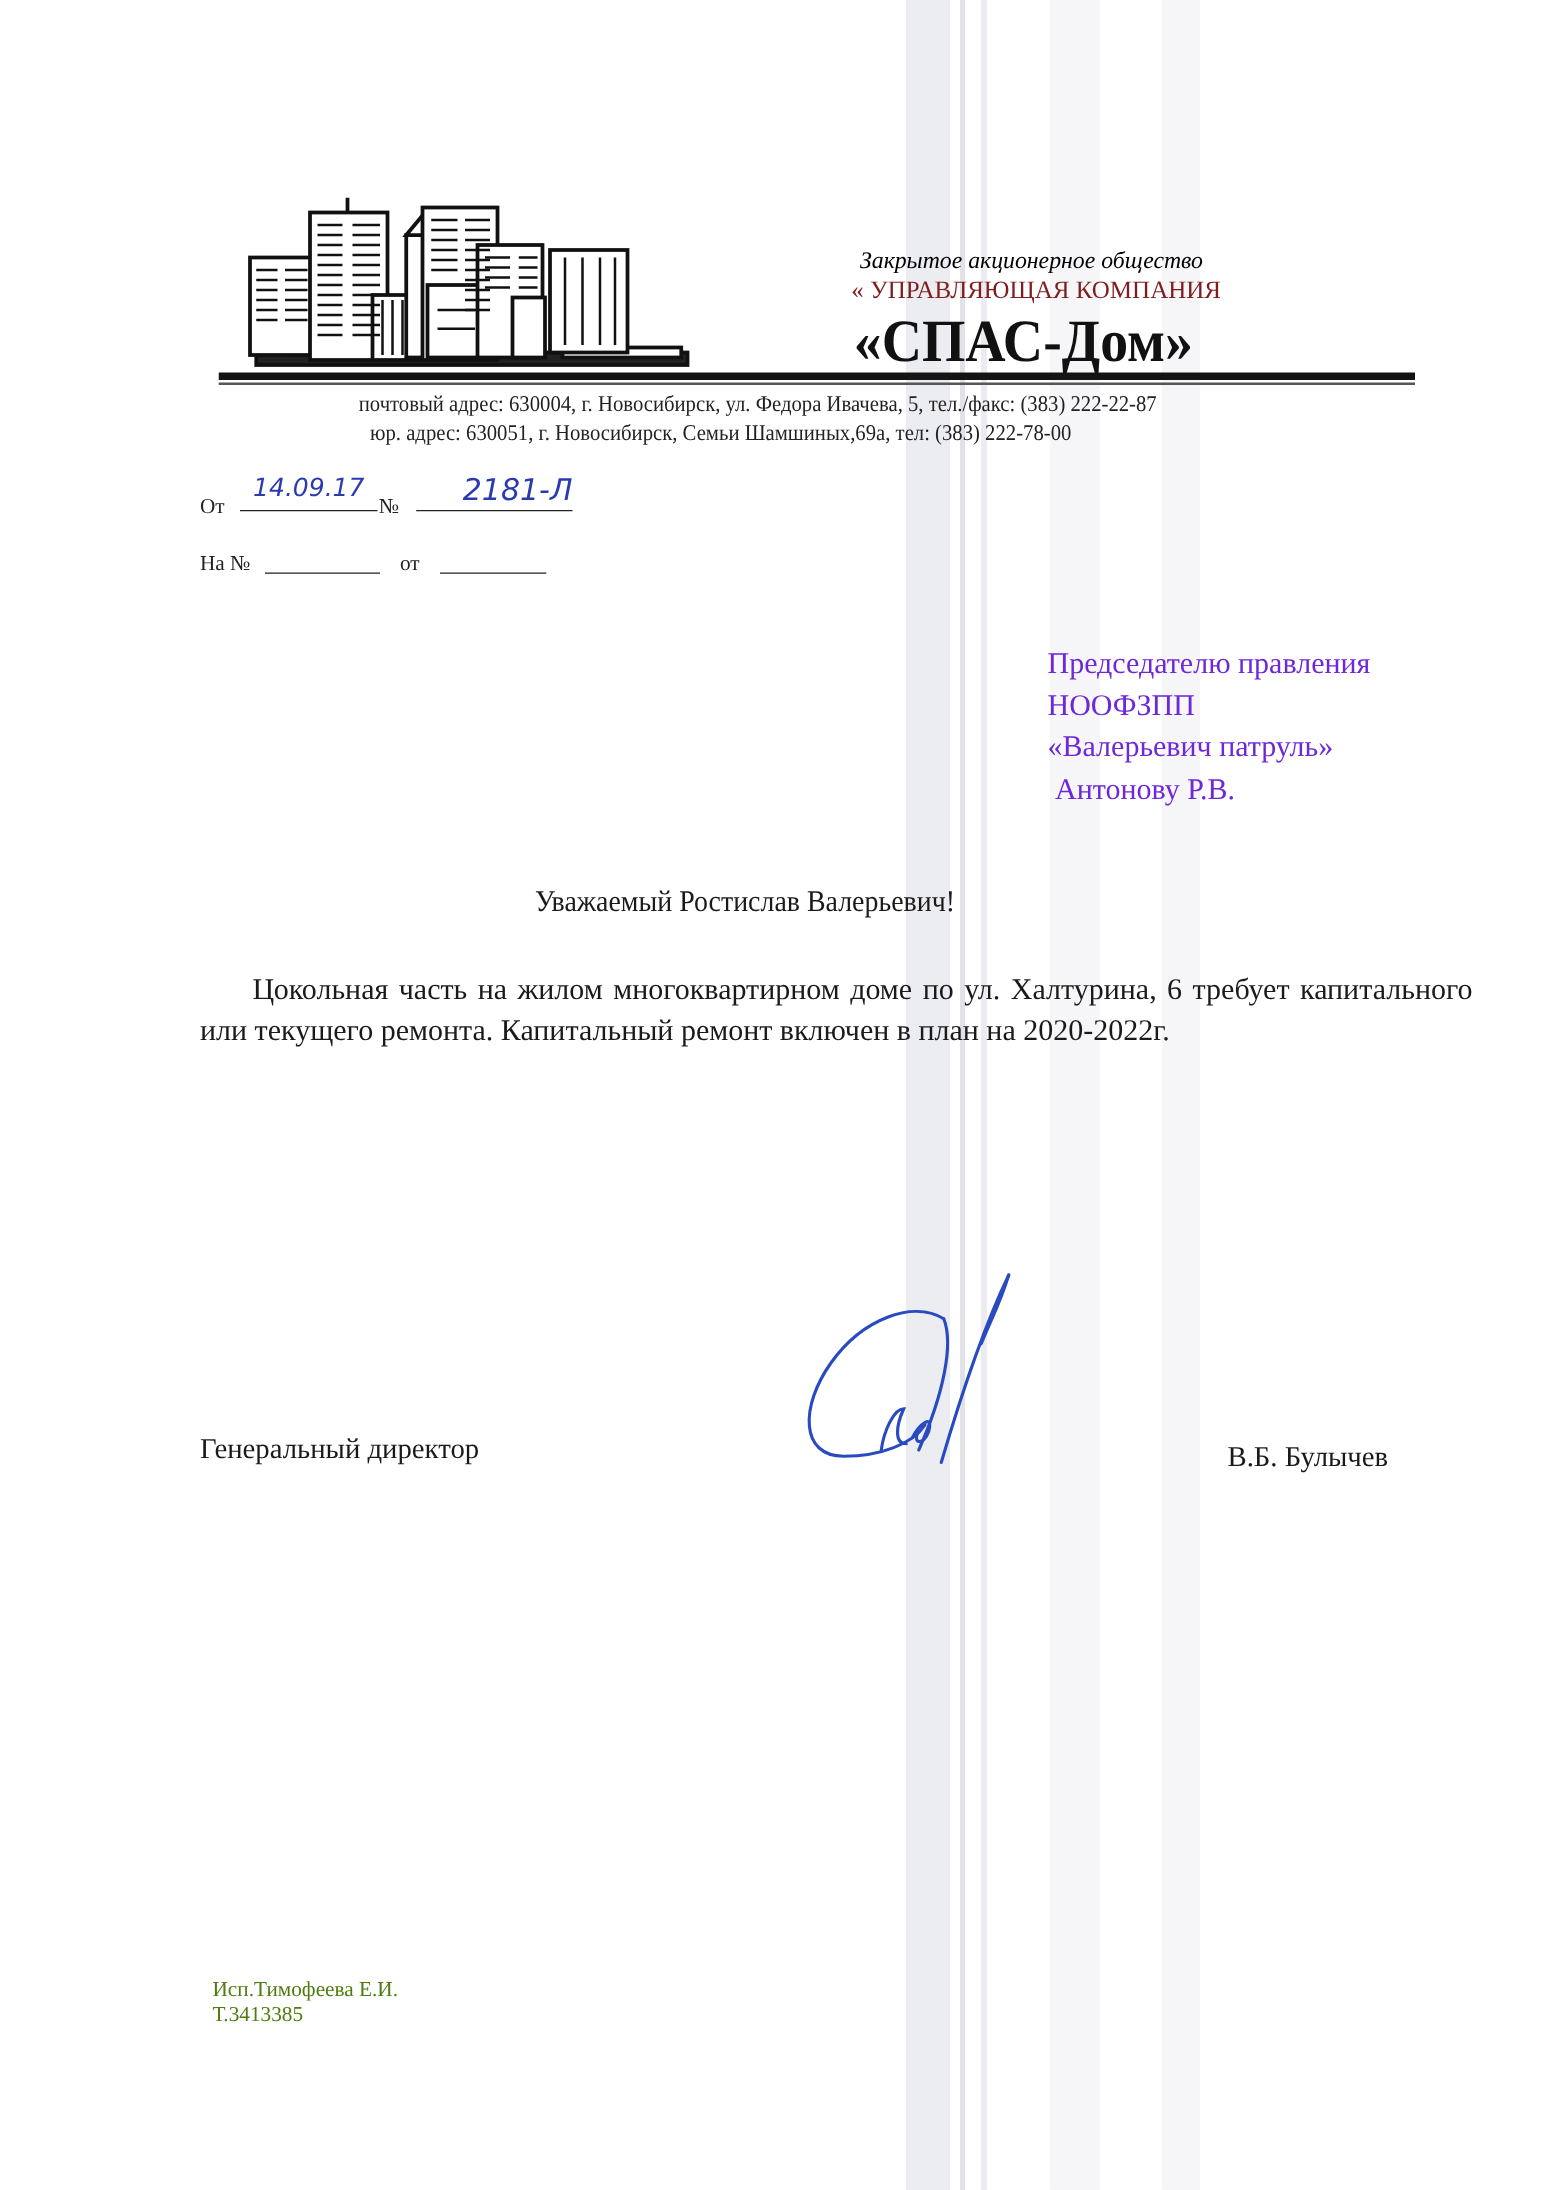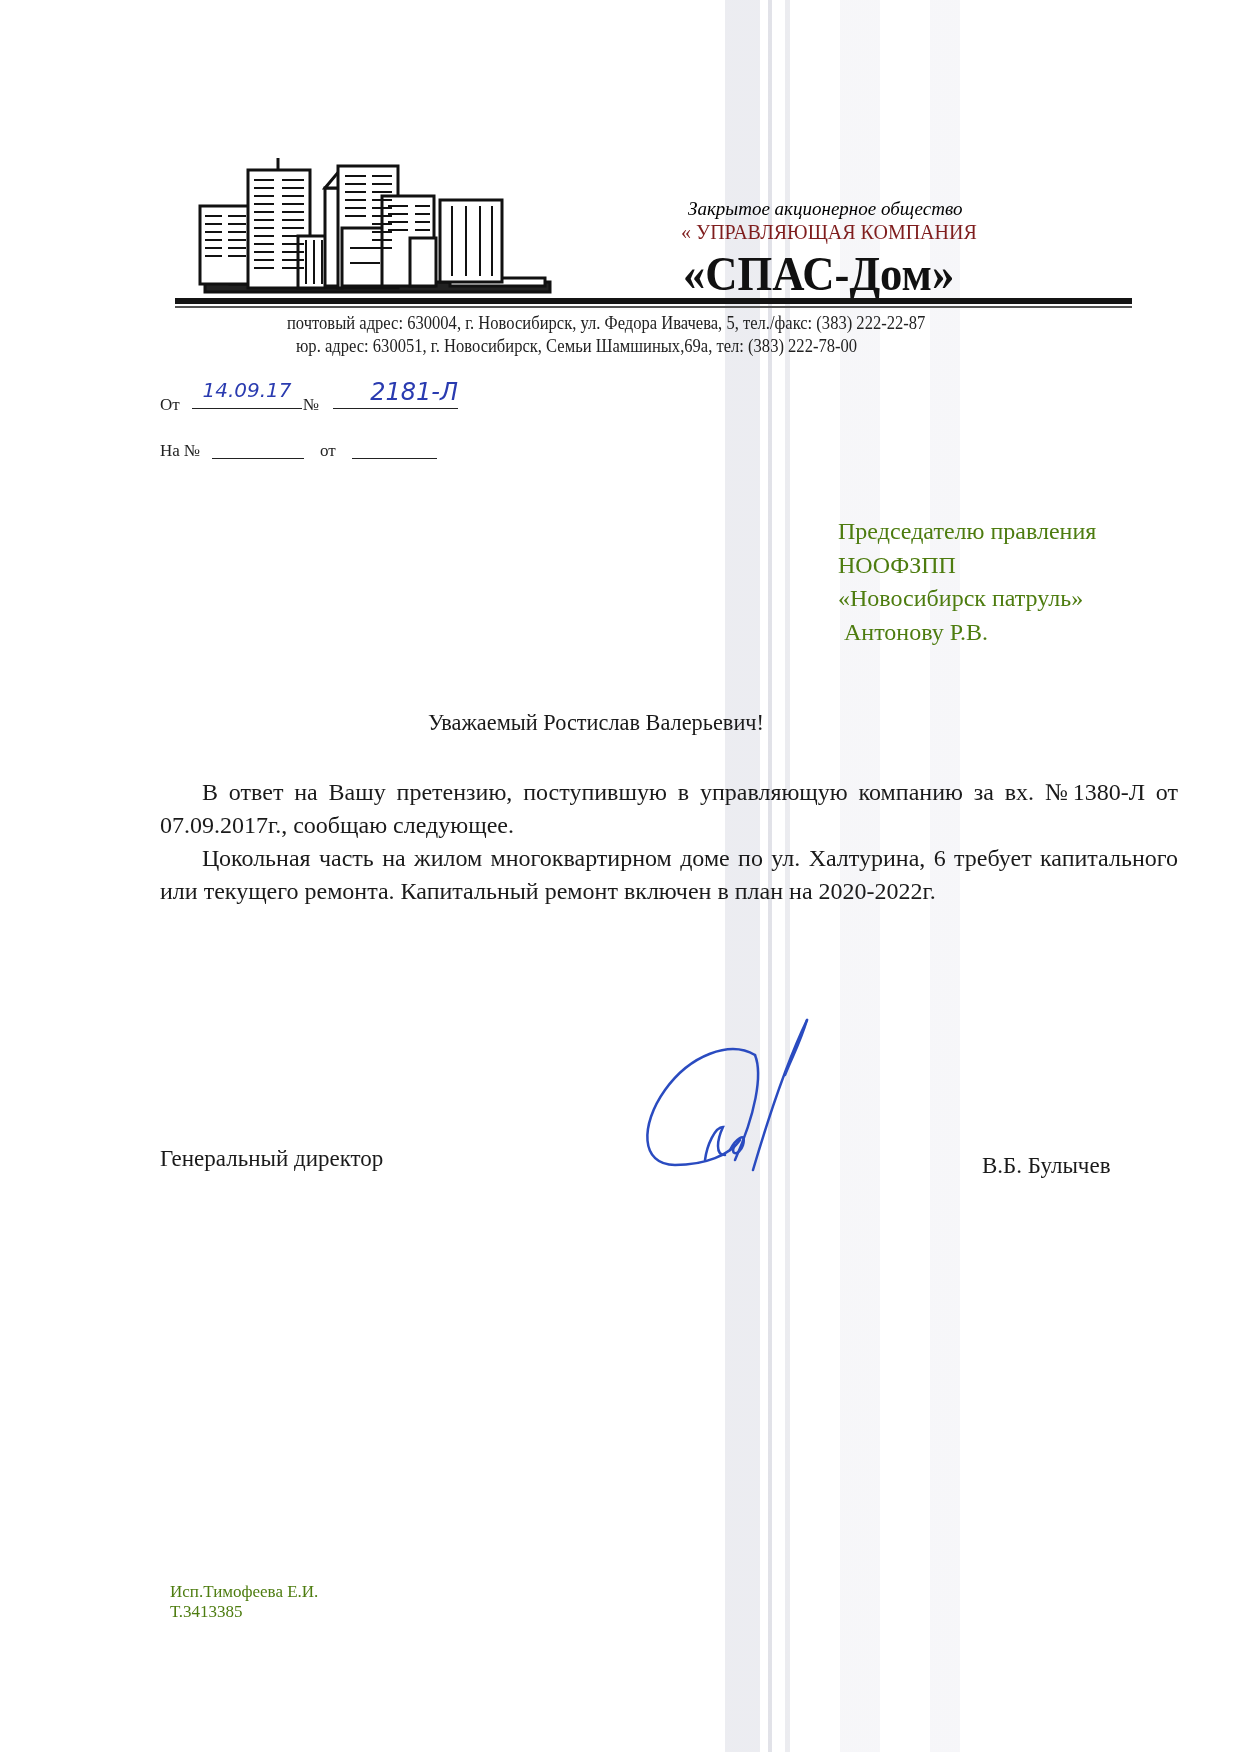--- a/index.html
+++ b/index.html
@@ -48,21 +48,21 @@
   .reg-no-label { left: 303px; top: 395px; }
   .reg-no { left: 333px; top: 378px; width: 125px; border-bottom: 1.5px solid #222; height: 30px;
             font-family: "DejaVu Sans", sans-serif; font-style: italic; font-size: 24px; color: #2a3bb0;
             text-align: right; }
   .reg-on-label { left: 160px; top: 441px; }
   .reg-on-blank { left: 212px; top: 456px; width: 92px; border-bottom: 1.5px solid #222; height: 2px; }
   .reg-of-label { left: 320px; top: 441px; }
   .reg-of-blank { left: 352px; top: 456px; width: 85px; border-bottom: 1.5px solid #222; height: 2px; }
 
   
-  .recipient { position: absolute; left: 838px; top: 515px; font-size: 24px; line-height: 33.5px; color: #4d7c0f; }
+  .recipient { position: absolute; left: 838px; top: 515px; font-size: 24px; line-height: 33.5px; color: #6d28d9; }
   .recipient div { white-space: nowrap; }
 
   
   .salutation { left: 428px; top: 709px; font-size: 24px; transform: scaleX(0.93); transform-origin: left top; }
   .body-text { position: absolute; left: 160px; top: 776px; width: 1018px; font-size: 24px; line-height: 33px;
                text-align: justify; color: #1a1a1a; }
   .body-text p { margin: 0; text-indent: 42px; }
 
   
   .position { left: 160px; top: 1146px; font-size: 23px; }
@@ -197,28 +197,27 @@
 <div class="abs reg reg-no-label">№</div>
 <div class="abs reg-no">2181-Л</div>
 <div class="abs reg reg-on-label">На №</div>
 <div class="abs reg-on-blank"></div>
 <div class="abs reg reg-of-label">от</div>
 <div class="abs reg-of-blank"></div>
 
 <div class="recipient">
   <div>Председателю правления</div>
   <div>НООФЗПП</div>
-  <div>«Новосибирск патруль»</div>
+  <div>«Валерьевич патруль»</div>
   <div style="white-space:pre"> Антонову Р.В.</div>
 </div>
 
 <div class="abs salutation">Уважаемый Ростислав Валерьевич!</div>
 
 <div class="body-text">
-  <p>В ответ на Вашу претензию, поступившую в управляющую компанию за вх. №1380-Л от 07.09.2017г., сообщаю следующее.</p>
   <p>Цокольная часть на жилом многоквартирном доме по ул. Халтурина, 6 требует капитального или текущего ремонта. Капитальный ремонт включен в план на 2020-2022г.</p>
 </div>
 
 <div class="abs position">Генеральный директор</div>
 <div class="signature">
   <svg width="190" height="165" viewBox="0 0 190 165" fill="none" stroke="#2a4bc0" stroke-width="2.5" stroke-linecap="round">
     <path d="M120 40 C 95 25, 55 40, 30 75 C 5 110, 5 150, 40 150 C 70 150, 95 140, 105 125"></path>
     <path d="M120 40 C 128 60, 120 100, 100 145"></path>
     <path d="M70 145 C 72 130, 80 112, 88 112 C 82 125, 80 140, 90 140"></path>
     <path d="M95 135 C 100 125, 112 115, 108 130 C 104 142, 94 140, 100 130"></path>

